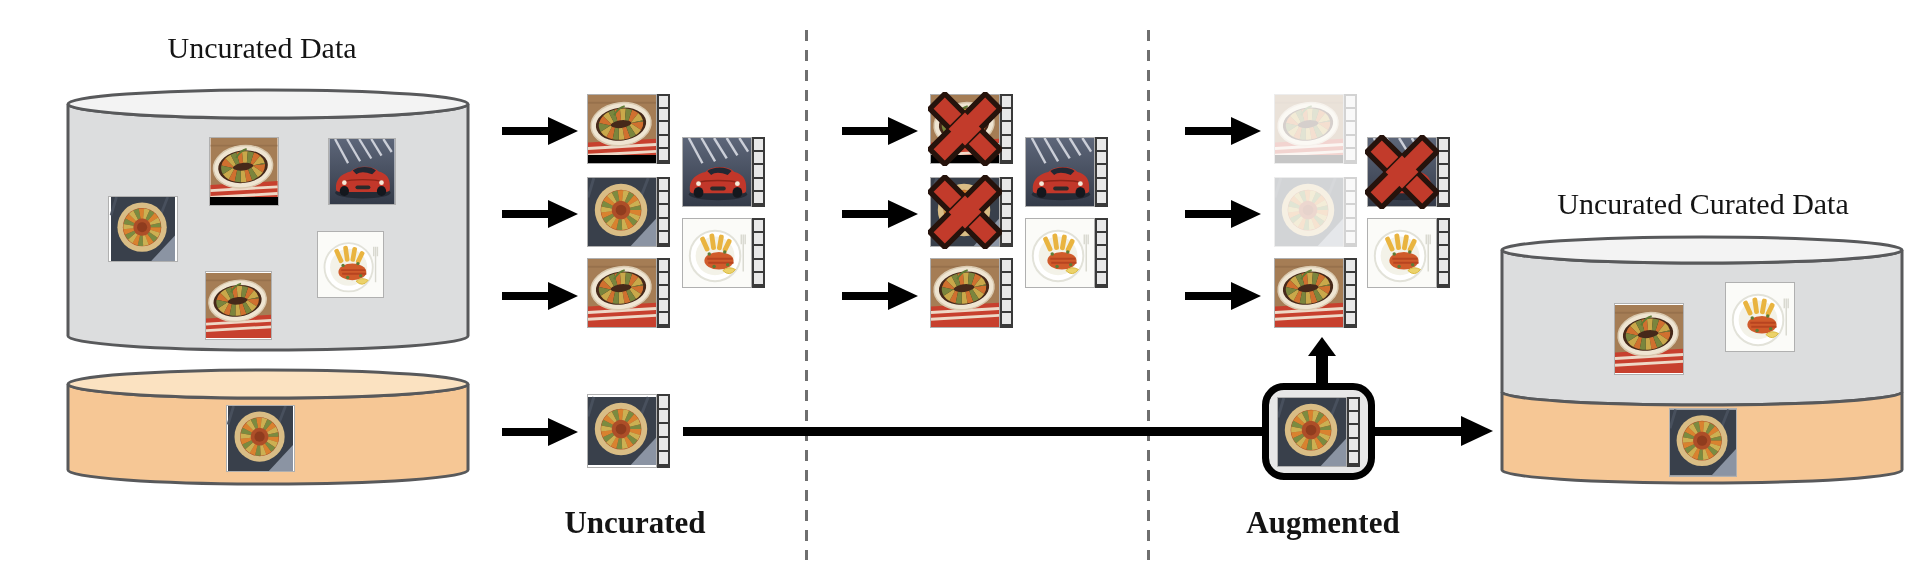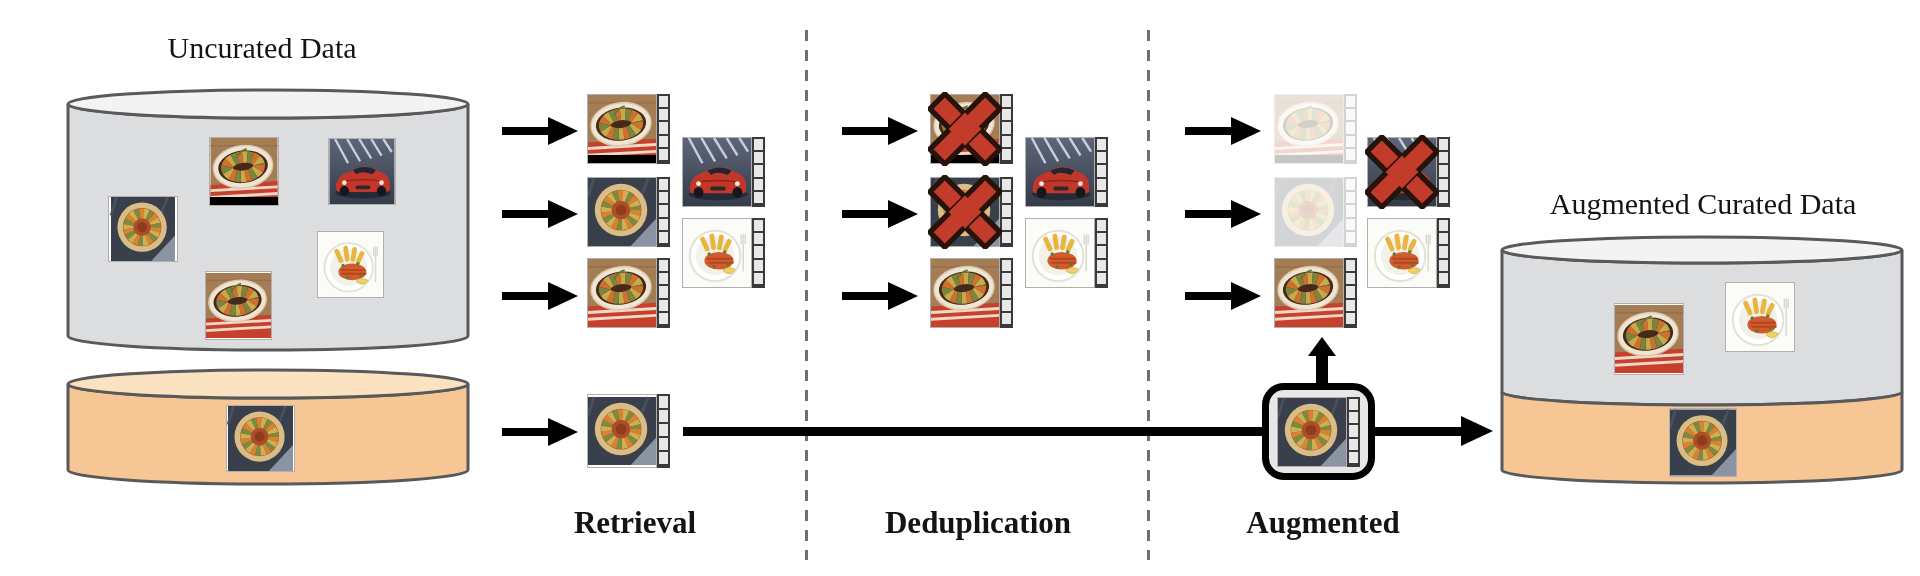--- a/index.html
+++ b/index.html
@@ -123,23 +123,22 @@
     </symbol>
   </defs>
 </svg>
 
 <div class="fig">
 
   <div class="divider" style="left:773px;"></div>
   <div class="divider" style="left:1115px;"></div>
 
   <div class="lbl" style="left:230px;top:33px;">Uncurated Data</div>
-  <div class="lbl" style="left:1671px;top:189px;">Augmented Curated Data</div>
-  <div class="lbl bold" style="left:603px;top:507px;">Retrieval</div>
-  <div class="lbl bold" style="left:946px;top:507px;">Deduplication</div>
+  <div class="lbl" style="left:1671px;top:189px;">Uncurated Curated Data</div>
+  <div class="lbl bold" style="left:603px;top:507px;">Uncurated</div>
   <div class="lbl bold" style="left:1291px;top:507px;">Augmented</div>
 
   <div class="cyl" style="left:32px;top:86px;">
     <svg width="408" height="270" viewBox="0 0 408 270">
       <path d="M4,18 A200,14 0 0 0 404,18 L404,250 A200,14 0 0 1 4,250 Z" fill="#dcddde" stroke="#58595b" stroke-width="3"></path>
       <ellipse cx="204" cy="18" rx="200" ry="14" fill="#f3f3f3" stroke="#58595b" stroke-width="3"></ellipse>
     </svg>
   </div>
 
   <div class="cyl" style="left:32px;top:366px;">

